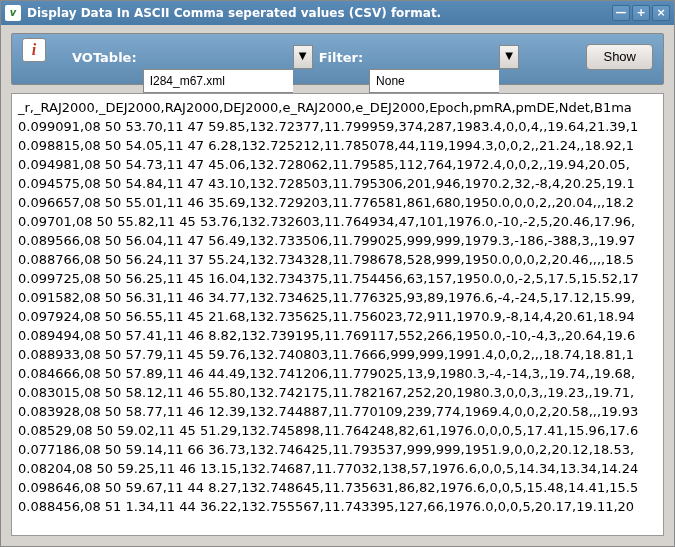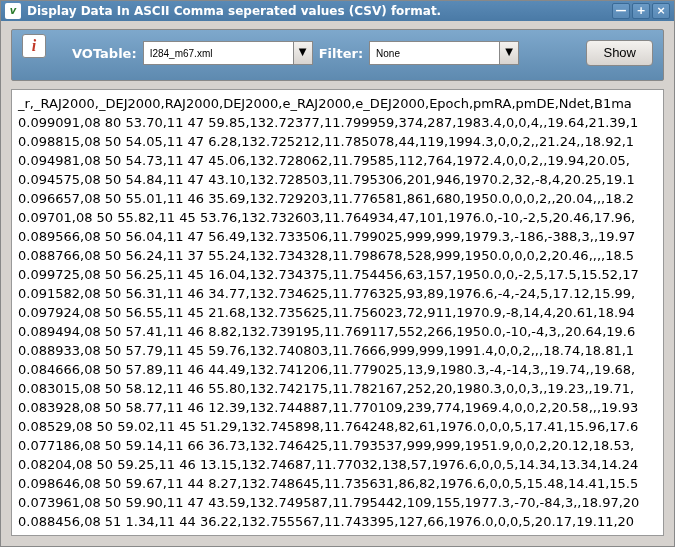--- a/index.html
+++ b/index.html
@@ -92,23 +92,24 @@
   }
   .combo {
     display: flex;
     align-items: stretch;
     height: 24px;
   }
   .combo input {
     border: 1px solid #888;
     border-right: none;
     padding: 2px 6px;
-    font-size: 10px;
+    font-size: 12px;
     background: #fff;
     height: 24px;
+    margin-top: 24px;
   }
   .combo .dd {
     width: 20px;
     border: 1px solid #888;
     background: linear-gradient(#f4f2ef,#d8d4d0);
     text-align: center;
     line-height: 20px;
     font-size: 10px;
   }
   #votable-input { width: 150px; }
@@ -169,40 +170,39 @@
       <div class="combo">
         <input id="filter-input" value="None" style="">
         <div class="dd">▼</div>
       </div>
       <button class="btn show-btn">Show</button>
     </div>
 
     <div class="data-area">
       <div class="data-text" id="data-text">
           <div>_r,_RAJ2000,_DEJ2000,RAJ2000,DEJ2000,e_RAJ2000,e_DEJ2000,Epoch,pmRA,pmDE,Ndet,B1ma</div>
-          <div>0.099091,08 80 53.70,11 47 59.85,132.72377,11.799959,374,287,1983.4,0,0,4,,19.64,21.39,1</div>
+          <div>0.099091,08 50 53.70,11 47 59.85,132.72377,11.799959,374,287,1983.4,0,0,4,,19.64,21.39,1</div>
           <div>0.098815,08 50 54.05,11 47 6.28,132.725212,11.785078,44,119,1994.3,0,0,2,,21.24,,18.92,1</div>
           <div>0.094981,08 50 54.73,11 47 45.06,132.728062,11.79585,112,764,1972.4,0,0,2,,19.94,20.05,</div>
           <div>0.094575,08 50 54.84,11 47 43.10,132.728503,11.795306,201,946,1970.2,32,-8,4,20.25,19.1</div>
           <div>0.096657,08 50 55.01,11 46 35.69,132.729203,11.776581,861,680,1950.0,0,0,2,,20.04,,,18.2</div>
           <div>0.09701,08 50 55.82,11 45 53.76,132.732603,11.764934,47,101,1976.0,-10,-2,5,20.46,17.96,</div>
           <div>0.089566,08 50 56.04,11 47 56.49,132.733506,11.799025,999,999,1979.3,-186,-388,3,,19.97</div>
           <div>0.088766,08 50 56.24,11 37 55.24,132.734328,11.798678,528,999,1950.0,0,0,2,20.46,,,,18.5</div>
           <div>0.099725,08 50 56.25,11 45 16.04,132.734375,11.754456,63,157,1950.0,0,-2,5,17.5,15.52,17</div>
           <div>0.091582,08 50 56.31,11 46 34.77,132.734625,11.776325,93,89,1976.6,-4,-24,5,17.12,15.99,</div>
           <div>0.097924,08 50 56.55,11 45 21.68,132.735625,11.756023,72,911,1970.9,-8,14,4,20.61,18.94</div>
           <div>0.089494,08 50 57.41,11 46 8.82,132.739195,11.769117,552,266,1950.0,-10,-4,3,,20.64,19.6</div>
           <div>0.088933,08 50 57.79,11 45 59.76,132.740803,11.7666,999,999,1991.4,0,0,2,,,18.74,18.81,1</div>
           <div>0.084666,08 50 57.89,11 46 44.49,132.741206,11.779025,13,9,1980.3,-4,-14,3,,19.74,,19.68,</div>
           <div>0.083015,08 50 58.12,11 46 55.80,132.742175,11.782167,252,20,1980.3,0,0,3,,19.23,,19.71,</div>
           <div>0.083928,08 50 58.77,11 46 12.39,132.744887,11.770109,239,774,1969.4,0,0,2,20.58,,,19.93</div>
           <div>0.08529,08 50 59.02,11 45 51.29,132.745898,11.764248,82,61,1976.0,0,0,5,17.41,15.96,17.6</div>
           <div>0.077186,08 50 59.14,11 66 36.73,132.746425,11.793537,999,999,1951.9,0,0,2,20.12,18.53,</div>
           <div>0.08204,08 50 59.25,11 46 13.15,132.74687,11.77032,138,57,1976.6,0,0,5,14.34,13.34,14.24</div>
           <div>0.098646,08 50 59.67,11 44 8.27,132.748645,11.735631,86,82,1976.6,0,0,5,15.48,14.41,15.5</div>
-          <div>0.073961,08 50 59.90,11 47 43.59,132.749587,11.795442,109,155,1977.3,-70,-84,3,,18.97,20</div>
           <div>0.088456,08 51 1.34,11 44 36.22,132.755567,11.743395,127,66,1976.0,0,0,5,20.17,19.11,20</div>
         </div>
 
     </div>
 
   </div>
 </div>
 
 </body></html>

